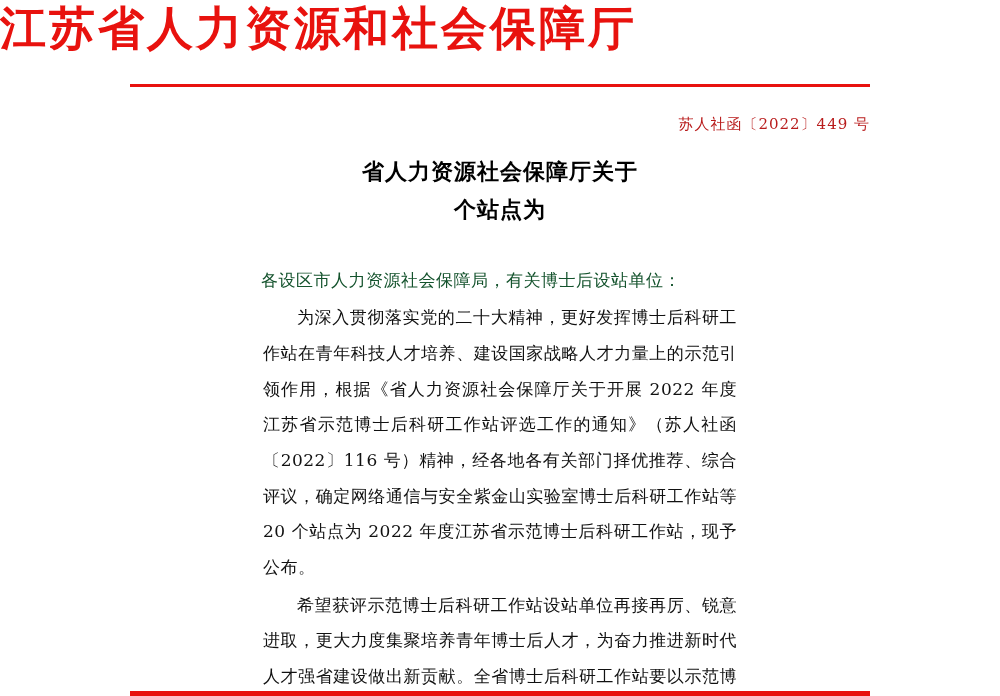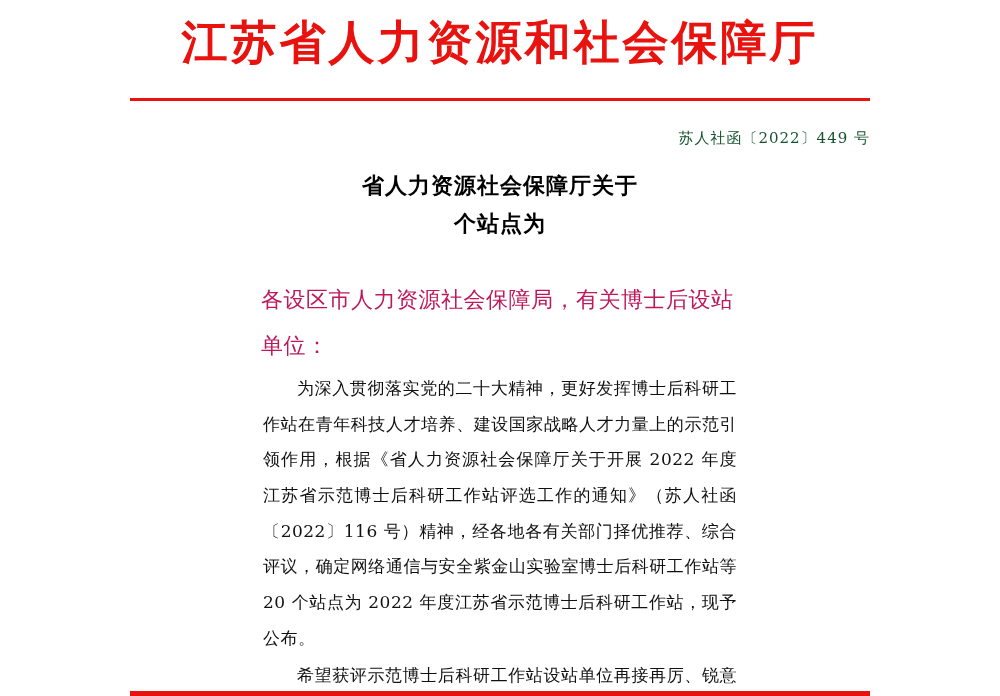--- a/index.html
+++ b/index.html
@@ -19,22 +19,20 @@
   .page {
     position: relative;
     width: 1000px;
     height: 696px;
     background: #ffffff;
   }
 
   
   .letterhead {
     width: 100%;
-    text-align: center;
-    padding-top: 14px;
     box-sizing: border-box;
   }
   .letterhead-title {
     color: #e8120e;
     font-family: "DejaVu Serif", "Liberation Serif", serif;
     font-weight: bold;
     font-size: 46px;
     letter-spacing: 3px;
     line-height: 1.25;
     white-space: nowrap;
@@ -47,21 +45,21 @@
     background: #e8120e;
   }
 
   
   .doc-number-row {
     width: 740px;
     margin: 28px auto 4px auto;
     text-align: right;
     font-size: 15px;
     letter-spacing: 1px;
-    color: #14532d;
+    color: #b91c1c;
   }
 
   
   .doc-title {
     width: 620px;
     margin: 18px auto 0 auto;
     text-align: center;
     font-weight: bold;
     font-size: 22px;
     line-height: 1.75;
@@ -72,24 +70,24 @@
     display: block;
     white-space: nowrap;
   }
 
   
   .body-wrap {
     width: 478px;
     margin: 34px auto 0 auto;
   }
   .salutation {
-    font-size: 22px;
+    font-size: 17px;
     line-height: 2.1;
     letter-spacing: 0.5px;
-    color: #be185d;
+    color: #14532d;
   }
   .para {
     font-size: 17px;
     line-height: 2.1;
     letter-spacing: 0.5px;
     text-align: justify;
     text-justify: inter-ideograph;
     color: #111;
     text-indent: 2em;
     margin: 2px;

